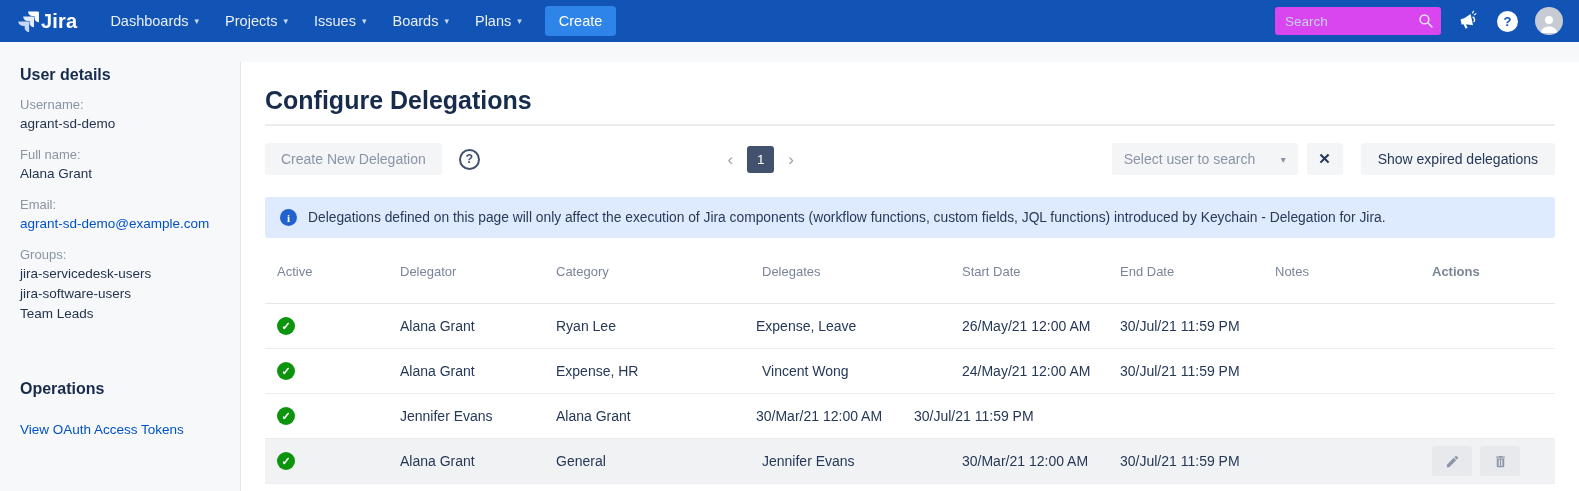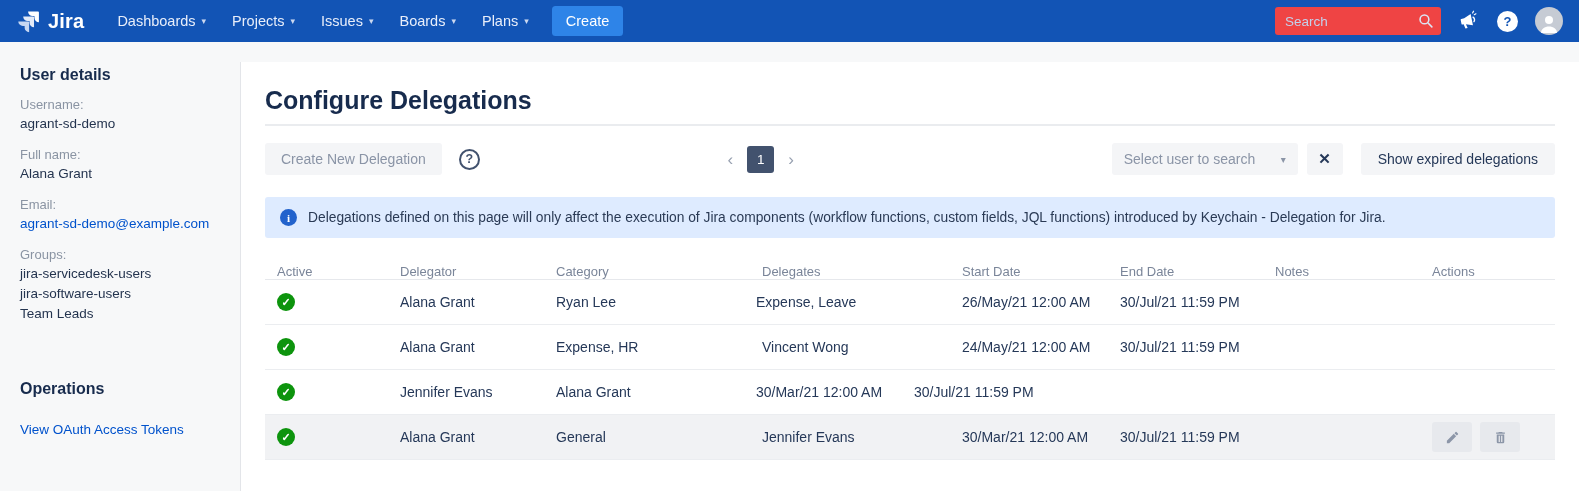--- a/index.html
+++ b/index.html
@@ -6,38 +6,38 @@
   html, body {
     width: 1579px; height: 491px; overflow: hidden;
     font-family: "Liberation Sans", sans-serif;
     background: #F7F8F9;
   }
   
   .navbar {
     height: 42px; background: var(--navbar, #1254B5);
     display: flex; align-items: center; padding: 0 16px; color: #fff;
   }
-  .brand { display: flex; align-items: center; gap: 7px; margin-right: 20px; cursor: pointer; }
+  .brand { display: flex; align-items: center; margin-right: 20px; cursor: pointer; }
   .brand svg { width: 25px; height: 25px; }
   .brand-label { font-size: 20px; font-weight: 600; letter-spacing: .2px; }
   .nav-menu { display: flex; align-items: center; }
   .nav-item {
     display: flex; align-items: center; gap: 6px; padding: 9px 13px;
     font-size: 14.5px; color: #E8EEFA; cursor: pointer; border-radius: 3px;
   }
   .nav-chevron { font-size: 9px; color: #CBD9F0; line-height: 1; }
   .create-btn {
     margin-left: 10px; background: var(--create, #2E84E8); color: #fff;
     border: none; border-radius: 3.5px; font-size: 14.5px;
     padding: 7px 14px; cursor: pointer; font-family: inherit;
   }
   .nav-right { margin-left: auto; display: flex; align-items: center; gap: 17px; }
   .searchbox { position: relative; }
   .searchbox input {
-    width: 166px; height: 28px; background: #ef4444; border: none;
+    width: 166px; height: 28px; background: #d946ef; border: none;
     border-radius: 3px; color: #fff; font-size: 13.5px; padding: 0 30px 0 10px;
     font-family: inherit; outline: none;
   }
   .searchbox input::placeholder { color: #C3D1EC; }
   .searchbox .mag { position: absolute; right: 7px; top: 5px; width: 17px; height: 17px; }
   .icon-btn { width: 22px; height: 22px; display: flex; align-items: center; justify-content: center; cursor: pointer; }
   .help-circle {
     width: 21px; height: 21px; border-radius: 50%; background: #fff;
     color: #1254B5; font-weight: bold; font-size: 13px;
     display: flex; align-items: center; justify-content: center; cursor: pointer;
@@ -97,33 +97,33 @@
   }
   .info-icon {
     width: 17px; height: 17px; border-radius: 50%; background: #2262CC; color: #fff;
     font-size: 11px; font-weight: bold; font-family: "Liberation Serif", serif;
     display: flex; align-items: center; justify-content: center; flex-shrink: 0;
   }
   .banner-text { font-size: 13.8px; color: #2A3A55; }
   
   .dtable { margin-top: 26px; }
   .trow { display: flex; align-items: center; }
-  .thead { border-bottom: 1px solid #E6E8EC; padding-bottom: 0; }
+  .thead { border-bottom: 1px solid #E6E8EC; padding-bottom: 24px; }
   .thead .cell { font-size: 13px; color: #7A8599; }
   .drow { height: 45px; border-bottom: 1px solid #EBEDF0; }
   .drow .cell { font-size: 14px; color: #253858; }
   .drow.hovered { background: #F1F2F4; }
   .c1 { width: 135px; padding-left: 12px; flex-shrink: 0; }
   .c2 { width: 156px; flex-shrink: 0; }
   .c3 { width: 206px; flex-shrink: 0; }
   .c4 { width: 200px; flex-shrink: 0; }
   .c5 { width: 158px; flex-shrink: 0; }
   .c6 { width: 155px; flex-shrink: 0; }
   .c7 { width: 157px; flex-shrink: 0; }
-  .c8 { flex: 1; display: flex; align-items: center; gap: 8px; }
+  .c8 { flex: 1; display: flex; align-items: center; gap: 8px; font-weight: bold; }
   .check-circle {
     width: 18px; height: 18px; border-radius: 50%; background: var(--success, #0D940D);
     color: #fff; font-size: 11px; font-weight: bold;
     display: inline-flex; align-items: center; justify-content: center;
   }
   .action-btn {
     width: 40px; height: 30px; border: none; border-radius: 3px; background: #E7E9ED;
     display: inline-flex; align-items: center; justify-content: center; cursor: pointer;
   }
   .action-btn svg { width: 15px; height: 15px; fill: #8C96A8; }

